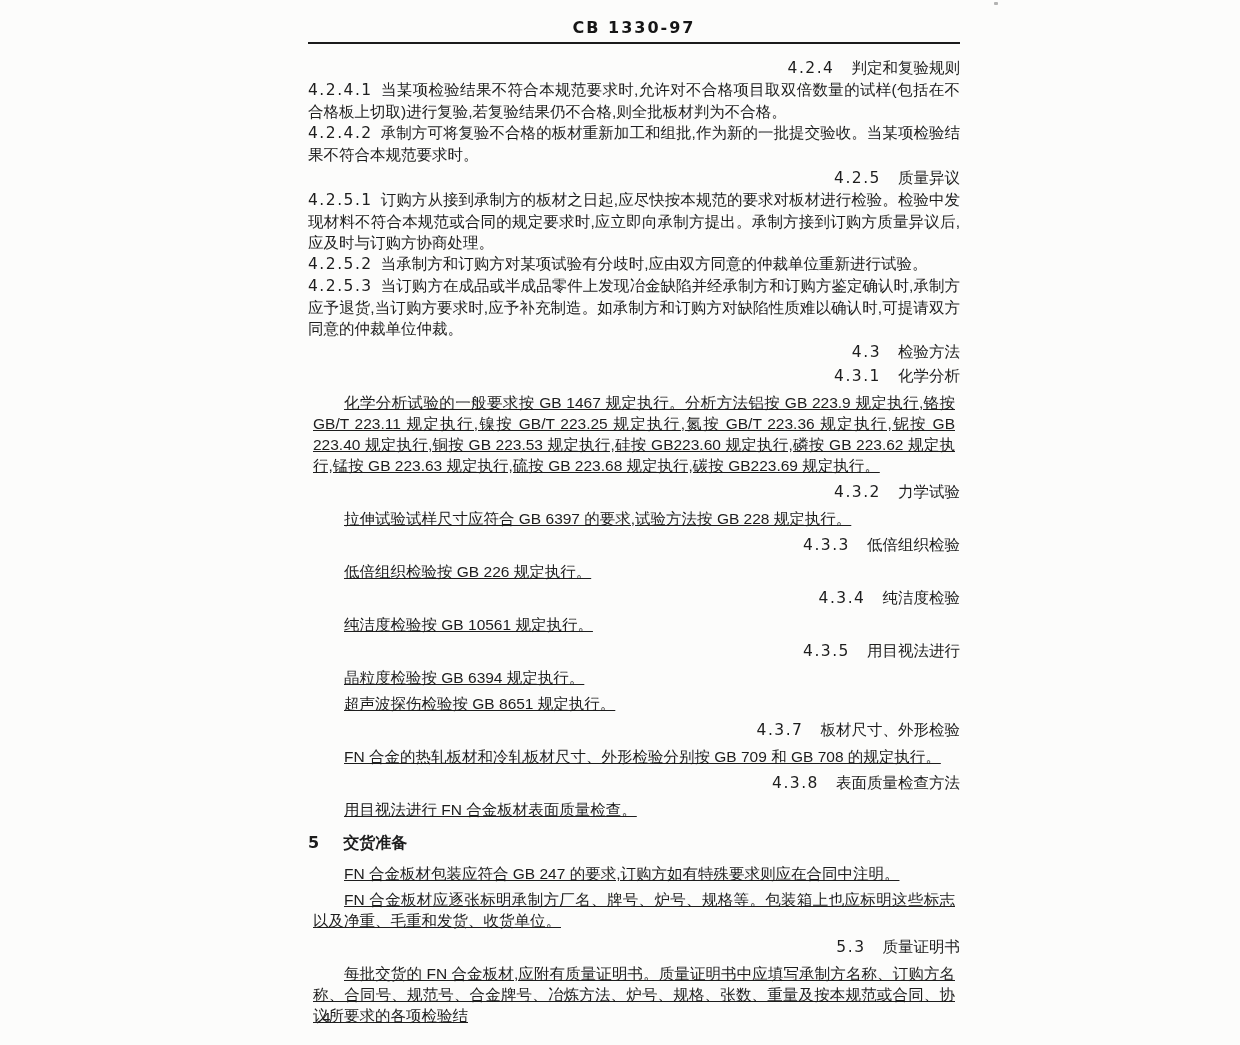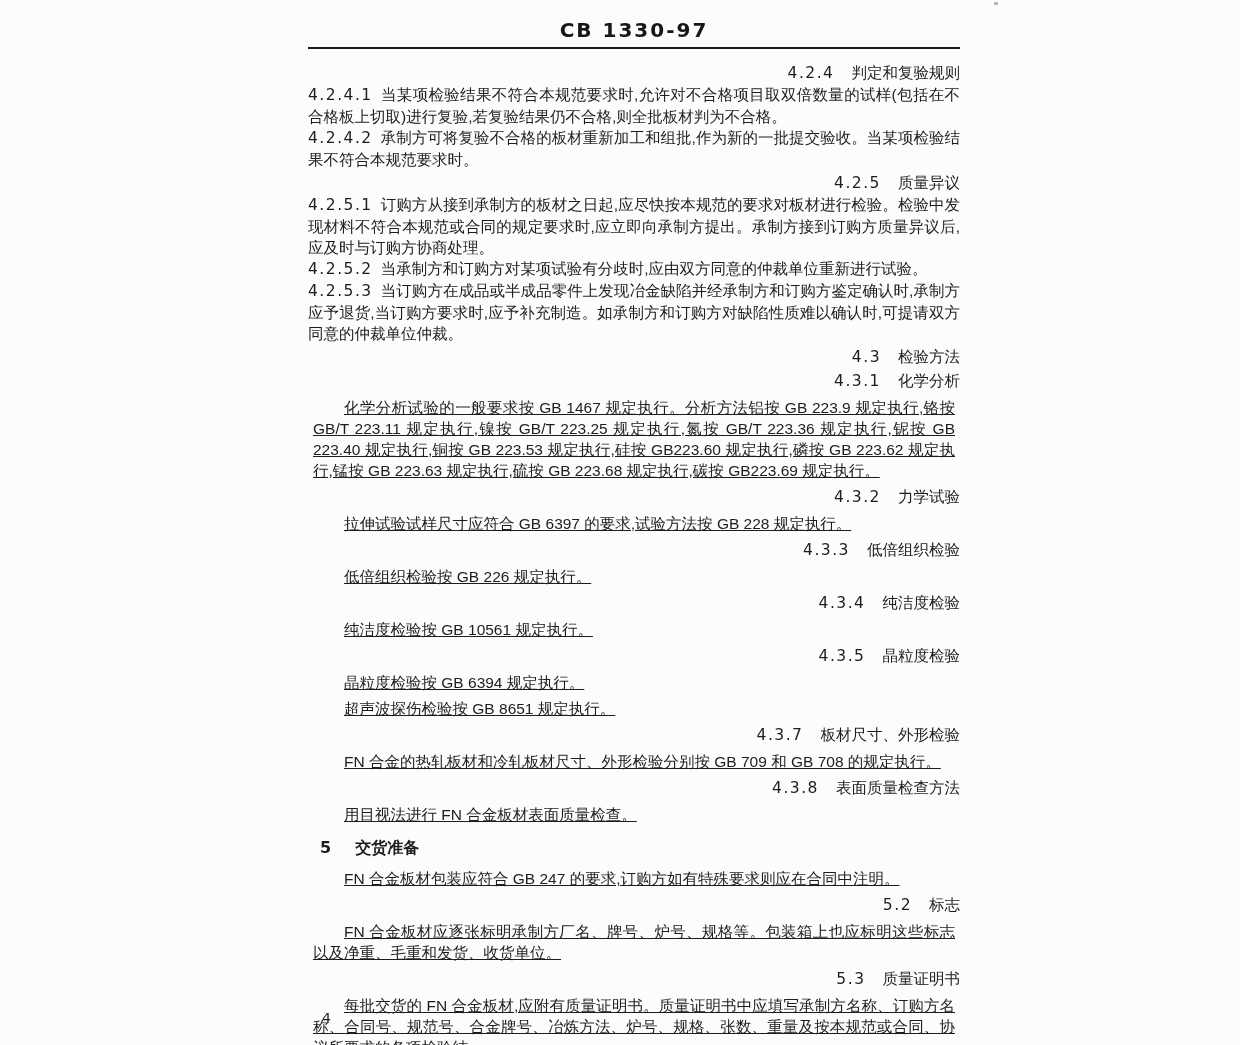--- a/index.html
+++ b/index.html
@@ -17,41 +17,41 @@
     margin: 0 auto;
   }
   .content {
     position: absolute;
     left: 308px;
     top: 18px;
     width: 652px;
   }
   .std-code {
     text-align: center;
-    font-size: 20px;
+    font-size: 16px;
     font-weight: 600;
     letter-spacing: 2px;
     color: #161616;
     font-family: "DejaVu Sans", sans-serif;
   }
   .header-rule {
     height: 0;
     border-bottom: 2.5px solid #1b1b1b;
     margin-top: 5px;
     margin-bottom: 13px;
   }
   .doc-body {
     font-size: 15.5px;
     line-height: 21px;
     text-align: justify;
   }
   .doc-body p { margin: 0; }
   p.heading { margin: 2px 0 0 0; text-align: right; }
   p.chapter {
-    margin: 12px 0 10px 12px;
+    margin: 12px 0 10px 0;
     font-weight: 700;
     font-size: 16px;
     text-align: left;
   }
   p.clause  { margin: 0; }
   p.para    { text-indent: 2em; margin: 5px; text-decoration: underline; }
   .num {
     letter-spacing: 1.5px;
     margin-right: 17px;
     white-space: nowrap;
@@ -96,29 +96,28 @@
         <p class="clause"><span class="num">4.2.5.3</span><span class="txt">当订购方在成品或半成品零件上发现冶金缺陷并经承制方和订购方鉴定确认时,承制方应予退货,当订购方要求时,应予补充制造。如承制方和订购方对缺陷性质难以确认时,可提请双方同意的仲裁单位仲裁。</span></p>
         <p class="heading"><span class="num">4.3</span><span class="txt">检验方法</span></p>
         <p class="heading"><span class="num">4.3.1</span><span class="txt">化学分析</span></p>
         <p class="para"><span class="txt">化学分析试验的一般要求按 GB 1467 规定执行。分析方法铝按 GB 223.9 规定执行,铬按 GB/T 223.11 规定执行,镍按 GB/T 223.25 规定执行,氮按 GB/T 223.36 规定执行,铌按 GB 223.40 规定执行,铜按 GB 223.53 规定执行,硅按 GB223.60 规定执行,磷按 GB 223.62 规定执行,锰按 GB 223.63 规定执行,硫按 GB 223.68 规定执行,碳按 GB223.69 规定执行。</span></p>
         <p class="heading"><span class="num">4.3.2</span><span class="txt">力学试验</span></p>
         <p class="para"><span class="txt">拉伸试验试样尺寸应符合 GB 6397 的要求,试验方法按 GB 228 规定执行。</span></p>
         <p class="heading"><span class="num">4.3.3</span><span class="txt">低倍组织检验</span></p>
         <p class="para"><span class="txt">低倍组织检验按 GB 226 规定执行。</span></p>
         <p class="heading"><span class="num">4.3.4</span><span class="txt">纯洁度检验</span></p>
         <p class="para"><span class="txt">纯洁度检验按 GB 10561 规定执行。</span></p>
-        <p class="heading"><span class="num">4.3.5</span><span class="txt">晶粒度检验</span></p>
+        <p class="heading"><span class="num">4.3.5</span><span class="txt">用目视法进行</span></p>
         <p class="para"><span class="txt">晶粒度检验按 GB 6394 规定执行。</span></p>
         <p class="para"><span class="txt">超声波探伤检验按 GB 8651 规定执行。</span></p>
         <p class="heading"><span class="num">4.3.7</span><span class="txt">板材尺寸、外形检验</span></p>
         <p class="para"><span class="txt">FN 合金的热轧板材和冷轧板材尺寸、外形检验分别按 GB 709 和 GB 708 的规定执行。</span></p>
         <p class="heading"><span class="num">4.3.8</span><span class="txt">表面质量检查方法</span></p>
         <p class="para"><span class="txt">用目视法进行 FN 合金板材表面质量检查。</span></p>
         <p class="chapter"><span class="num">5</span><span class="txt">交货准备</span></p>
         <p class="para"><span class="txt">FN 合金板材包装应符合 GB 247 的要求,订购方如有特殊要求则应在合同中注明。</span></p>
-        <p class="heading"><span class="num">5.2</span><span class="txt">标志</span></p>
         <p class="para"><span class="txt">FN 合金板材应逐张标明承制方厂名、牌号、炉号、规格等。包装箱上也应标明这些标志以及净重、毛重和发货、收货单位。</span></p>
         <p class="heading"><span class="num">5.3</span><span class="txt">质量证明书</span></p>
         <p class="para"><span class="txt">每批交货的 FN 合金板材,应附有质量证明书。质量证明书中应填写承制方名称、订购方名称、合同号、规范号、合金牌号、冶炼方法、炉号、规格、张数、重量及按本规范或合同、协议所要求的各项检验结</span></p>
       </div>
   </div>
   <div class="page-number">4</div>
 </div>
 
 </body></html>

